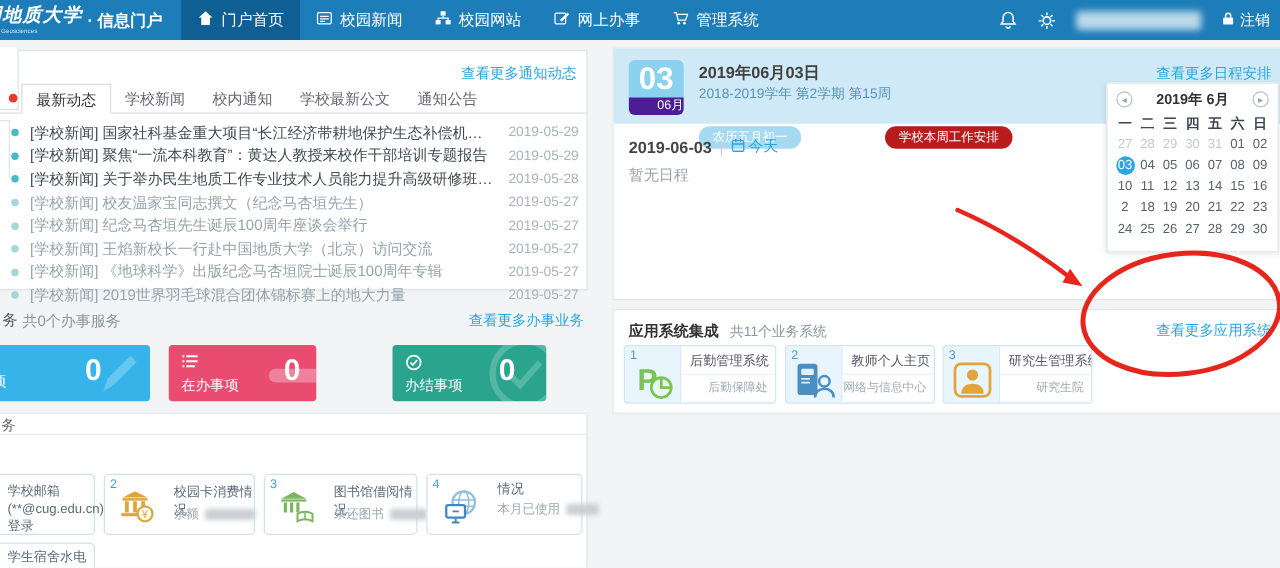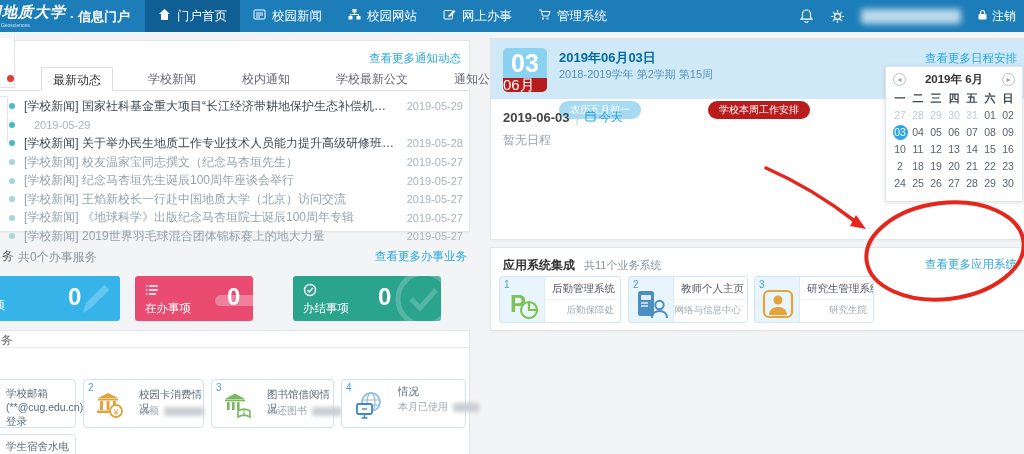--- a/index.html
+++ b/index.html
@@ -22,21 +22,21 @@
   .logout { display:flex; align-items:center; gap:4px; font-size:12px; cursor:pointer; white-space:nowrap; }
 
   
   .card { position:absolute; background:#fff; border:1px solid #e3e6e8; box-shadow:0 1px 2px rgba(0,0,0,.04); }
   .more-link { position:absolute; font-size:11.5px; color:#2aa7e0; cursor:pointer; white-space:nowrap; }
 
   
   .news-card { left:-20px; top:40px; width:490px; height:192px; }
   .news-more { right:8px; top:10px; }
   .tabs { position:absolute; left:0; right:0; top:26px; height:24px; border-bottom:1px solid #ddd; display:flex; padding-left:36px; font-size:12px; color:#667; }
-  .tab { padding:4px 11px; cursor:pointer; white-space:nowrap;margin-left:24px; }
+  .tab { padding:4px 11px; cursor:pointer; white-space:nowrap; }
   .tab.active { background:#fff; border:1px solid #ddd; border-bottom:1px solid #fff; margin-bottom:-1px; color:#333; }
   .news-list { position:absolute; left:0; right:0; top:56px; list-style:none; }
   .news-item { display:flex; align-items:center; height:18.6px; padding:0 6px 0 28px; font-size:12px; cursor:pointer; }
   .bullet { width:6px; height:6px; border-radius:50%; background:#49b9c7; flex:none; margin-right:9px; }
   .news-title { flex:1; white-space:nowrap; overflow:hidden; text-overflow:ellipsis; color:#3f4a52; }
   .news-date { color:#a9b4ba; font-size:11px; margin-left:10px; flex:none; }
   .news-item.dim .bullet { background:#a5d6dd; }
   .news-item.dim .news-title { color:#95a3ac; }
 
   
@@ -45,21 +45,21 @@
   .frag2 { position:absolute; left:0; top:96px; width:8px; height:46px; background:#fff; border-right:1px solid #e3e6e8; border-top:1px solid #e3e6e8; z-index:6; }
 
   
   .svc-head { position:absolute; left:0; top:248px; width:470px; height:16px; font-size:12px; }
   .svc-title { position:absolute; left:2px; top:0; color:#555; }
   .svc-count { position:absolute; left:18px; top:1px; color:#8a959c; }
   .svc-more { right:3px; top:1px; }
   .svc-card { position:absolute; top:276px; height:45px; border-radius:3px; color:#fff; overflow:hidden; cursor:pointer; }
   .svc-blue { left:-30px; width:150px; background:#36b4ea; }
   .svc-pink { left:135px; width:118px; background:#e94b71; }
-  .svc-green { left:293px; width:148px; background:#2ba48e; }
+  .svc-green { left:314px; width:123px; background:#2ba48e; }
   .svc-label { position:absolute; left:10px; top:25px; font-size:11.5px; white-space:nowrap; }
   .svc-blue .svc-label { left:-11px; top:22px; }
   .svc-icon { position:absolute; left:10px; top:7px; }
   .svc-value { position:absolute; top:7px; font-size:24px; font-weight:bold; }
   .svc-blue .svc-value { left:98px; }
   .svc-pink .svc-value { left:92px; }
   .svc-green .svc-value { left:85px; }
   .wm-bar { position:absolute; right:-8px; top:19px; width:46px; height:11px; border-radius:6px; background:rgba(255,255,255,.3); }
   .wm-pencil { position:absolute; right:4px; top:2px; opacity:.85; }
   .wm-check { position:absolute; right:-14px; top:-8px; opacity:.8; }
@@ -75,22 +75,22 @@
   .q-txt-only { left:54px; top:6px; }
   .q-sub { position:absolute; left:55px; display:flex; align-items:center; gap:5px; font-size:10px; color:#9aa8b2; white-space:nowrap; }
   .blur-val { height:9px; background:#c9ced3; border-radius:2px; filter:blur(2px); }
 
   
   .sched-card { left:490px; top:38px; width:540px; height:202px; }
   .sched-head { position:absolute; left:0; top:0; right:0; height:60px; background:#cfe9f7; }
   .sched-more { right:12px; top:12px; }
   .date-box { position:absolute; left:12px; top:9px; width:44px; height:44px; border-radius:5px; background:#8ad2f0; overflow:hidden; }
   .date-day { display:block; text-align:center; font-size:25px; font-weight:bold; color:#fff; line-height:30px; }
-  .date-month { position:absolute; left:0; bottom:0; width:100%; height:14px; background:#b91c1c; color:#fff; font-size:15px; text-align:left; line-height:14px; }
-  .date-line { position:absolute; left:68px; top:10px; font-size:13px; font-weight:bold; color:#0369a1; }
+  .date-month { position:absolute; left:0; bottom:0; width:100%; height:14px; background:#4c1d95; color:#fff; font-size:10px; text-align:right; line-height:14px; }
+  .date-line { position:absolute; left:68px; top:10px; font-size:13px; font-weight:bold; color:#404040; }
   .term-line { position:absolute; left:68px; top:28px; font-size:11px; color:#5694b8; }
   .pill { position:absolute; top:42px; padding:2px 11px; border-radius:9px; color:#fff; font-size:10px; white-space:nowrap;margin-top:20px; }
   .pill-lunar { left:68px; background:#a5daf1; }
   .pill-plan { left:217px; background:#b91c1c; cursor:pointer; }
   .sched-row { position:absolute; left:12px; top:70px; display:flex; align-items:center; gap:6px; font-size:12px; }
   .sched-date { font-size:13px; font-weight:bold; color:#444; }
   .sched-sep { color:#ccc; }
   .today-link { color:#2aa7e0; display:flex; align-items:center; gap:3px; cursor:pointer; }
   .add-link { position:absolute; right:12px; top:71px; display:flex; align-items:center; gap:4px; font-size:11px; color:#98a4ab; cursor:pointer; }
   .no-sched { position:absolute; left:12px; top:93px; font-size:12px; color:#9aa4ab; }
@@ -205,20 +205,21 @@
       <span class="tab">通知公告</span>
     </div>
     <ul class="news-list">
       <li class="news-item">
           <span class="bullet"></span>
           <span class="news-title">[学校新闻] 国家社科基金重大项目“长江经济带耕地保护生态补偿机制构建与政策创新研究”启动</span>
           <span class="news-date">2019-05-29</span>
         </li>
       <li class="news-item">
           <span class="bullet"></span>
+          <span class="news-title">[学校新闻] 聚焦“一流本科教育”：黄达人教授来校作干部培训专题报告</span>
           <span class="news-date">2019-05-29</span>
         </li>
       <li class="news-item">
           <span class="bullet"></span>
           <span class="news-title">[学校新闻] 关于举办民生地质工作专业技术人员能力提升高级研修班的通知</span>
           <span class="news-date">2019-05-28</span>
         </li>
       <li class="news-item dim">
           <span class="bullet"></span>
           <span class="news-title">[学校新闻] 校友温家宝同志撰文（纪念马杏垣先生）</span>

